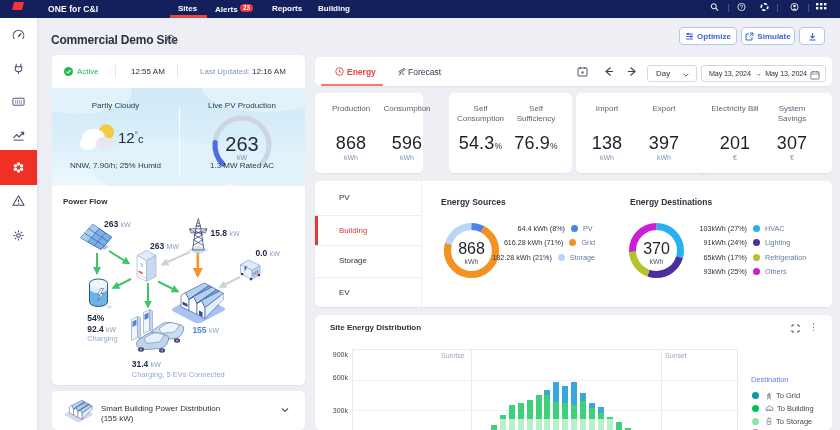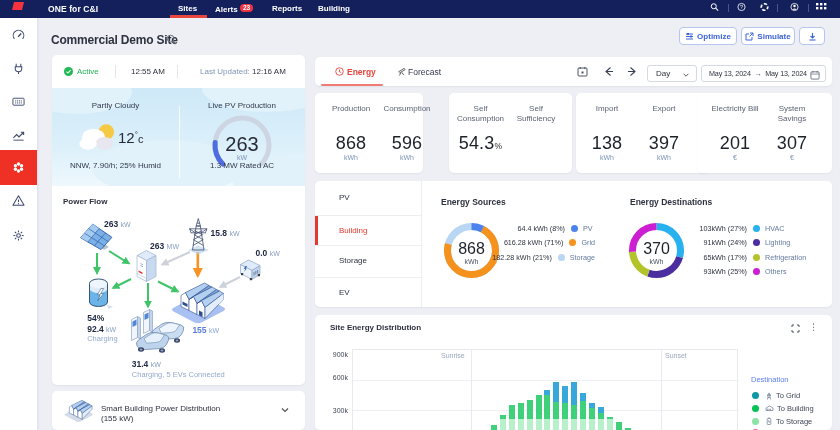--- a/index.html
+++ b/index.html
@@ -407,20 +407,21 @@
   <div class="statlabel" style="left:52px;">Consumption</div>
   <div class="statnum" style="left:-4px;">868</div>
   <div class="statnum" style="left:52px;">596</div>
   <div class="statunit" style="left:-4px;">kWh</div>
   <div class="statunit" style="left:52px;">kWh</div>
 </div>
 <div class="card statcard" style="left:449px;width:123px;">
   <div class="statlabel" style="left:-8.5px;">Self<br>Consumption</div>
   <div class="statlabel" style="left:47px;">Self<br>Sufficiency</div>
   <div class="statnum" style="left:-8.5px;">54.3<span style="font-size:8.5px;">%</span></div>
+  <div class="statnum" style="left:47px;">76.9<span style="font-size:8.5px;">%</span></div>
 </div>
 <div class="card statcard" style="left:576px;width:133px;">
   <div class="statlabel" style="left:-9px;">Import</div>
   <div class="statlabel" style="left:48px;">Export</div>
   <div class="statnum" style="left:-9px;">138</div>
   <div class="statnum" style="left:48px;">397</div>
   <div class="statunit" style="left:-9px;">kWh</div>
   <div class="statunit" style="left:48px;">kWh</div>
 </div>
 <div class="card statcard" style="left:697px;width:135px;">

